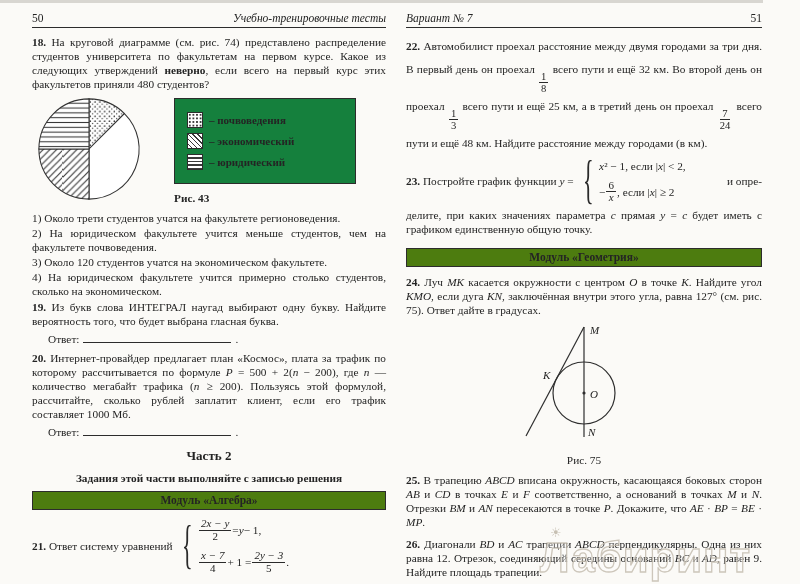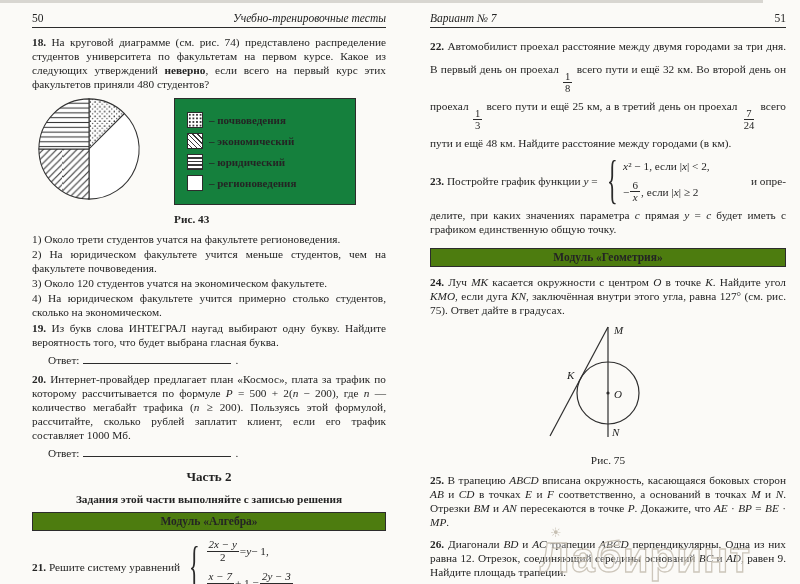--- a/index.html
+++ b/index.html
@@ -1,21 +1,21 @@
 <!DOCTYPE html>
 <html lang="ru"><head>
 <meta charset="utf-8">
 <style>
   html,body{margin:0;padding:0;}
   body{width:800px;height:584px;overflow:hidden;background:#fbfaf7;
        font-family:"Liberation Serif","DejaVu Serif",serif;color:#242424;}
   .canvas{position:relative;width:763px;height:584px;border-top:3px solid #d8d6d1;box-sizing:border-box;}
   .page{position:absolute;top:8px;font-size:11.3px;line-height:14px;}
   .page-left{left:32px;width:354px;}
-  .page-right{left:430px;width:356px;}
+  .page-right{left:406px;width:356px;}
   .phead{display:flex;justify-content:space-between;align-items:flex-end;
          border-bottom:1.2px solid #2c2c2c;padding-bottom:2px;margin-bottom:7px;font-size:11.5px;}
   .it{font-style:italic;}
   .b{font-weight:700;}
   p{margin:0 0 3px 0;}
   .just{text-align:justify;}
   .seg-b{font-weight:700;}
   .seg-m{font-style:italic;}
   .frac{display:inline-flex;flex-direction:column;align-items:center;vertical-align:-0.65em;
         line-height:1.08;font-size:10.6px;margin:0 1px;}
@@ -105,24 +105,20 @@
             <span>– почвоведения</span>
           </div>
           <div class="legitem">
             <span class="sw sw-diag"></span>
             <span>– экономический</span>
           </div>
           <div class="legitem">
             <span class="sw sw-hlines"></span>
             <span>– юридический</span>
           </div>
-          <div class="legitem">
-            <span class="sw"></span>
-            <span>– регионоведения</span>
-          </div>
         </div>
         <div class="figcap">Рис. 43</div>
       </div>
     </div>
 
     <p class="just opt">1) Около трети студентов учатся на факультете регионоведения.</p>
     <p class="just opt">2) На юридическом факультете учится меньше студентов, чем на факультете почвоведения.</p>
     <p class="just opt">3) Около 120 студентов учатся на экономическом факультете.</p>
     <p class="just opt">4) На юридическом факультете учится примерно столько студентов, сколько на экономическом.</p>
 
@@ -137,21 +133,21 @@
     </p>
 
     <div class="center b part2">Часть 2</div>
     <div class="center b part2sub">Задания этой части выполняйте с записью решения</div>
 
     <div class="modbox">
       <span>Модуль «Алгебра»</span>
     </div>
 
     <div class="sysrow">
-      <span><span class="seg-b">21. </span><span>Решите систему уравнений</span></span>
+      <span><span class="seg-b">21. </span><span>Ответ систему уравнений</span></span>
       <span class="brace">{</span>
       <div class="syscol">
         <div class="sysline">
             <span class="frac">
               <span class="fn fi">2x − y</span>
               <span class="fd">2</span>
             </span>
             <span> = </span>
             <span class="seg-m">y</span>
             <span> − 1,</span>

